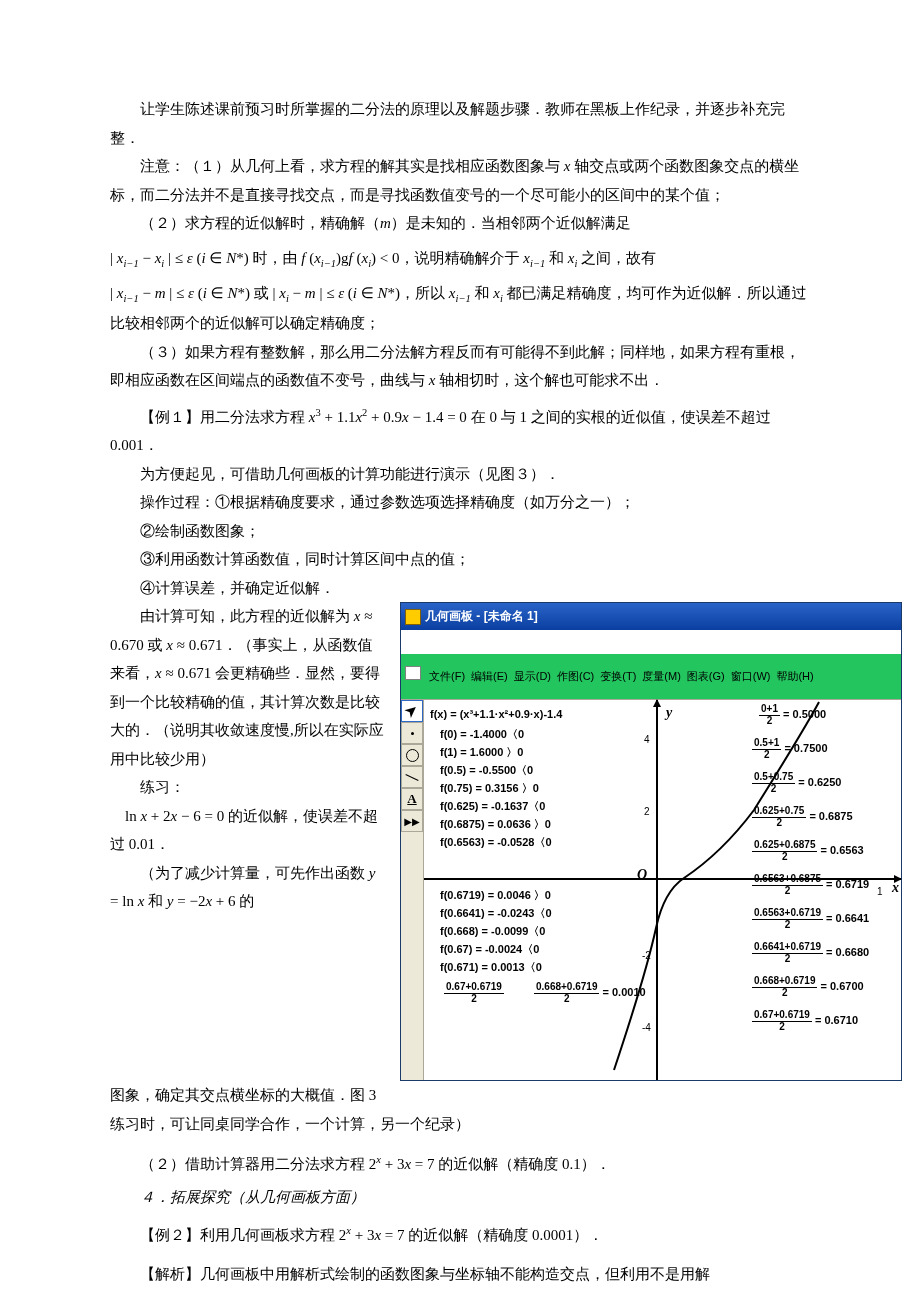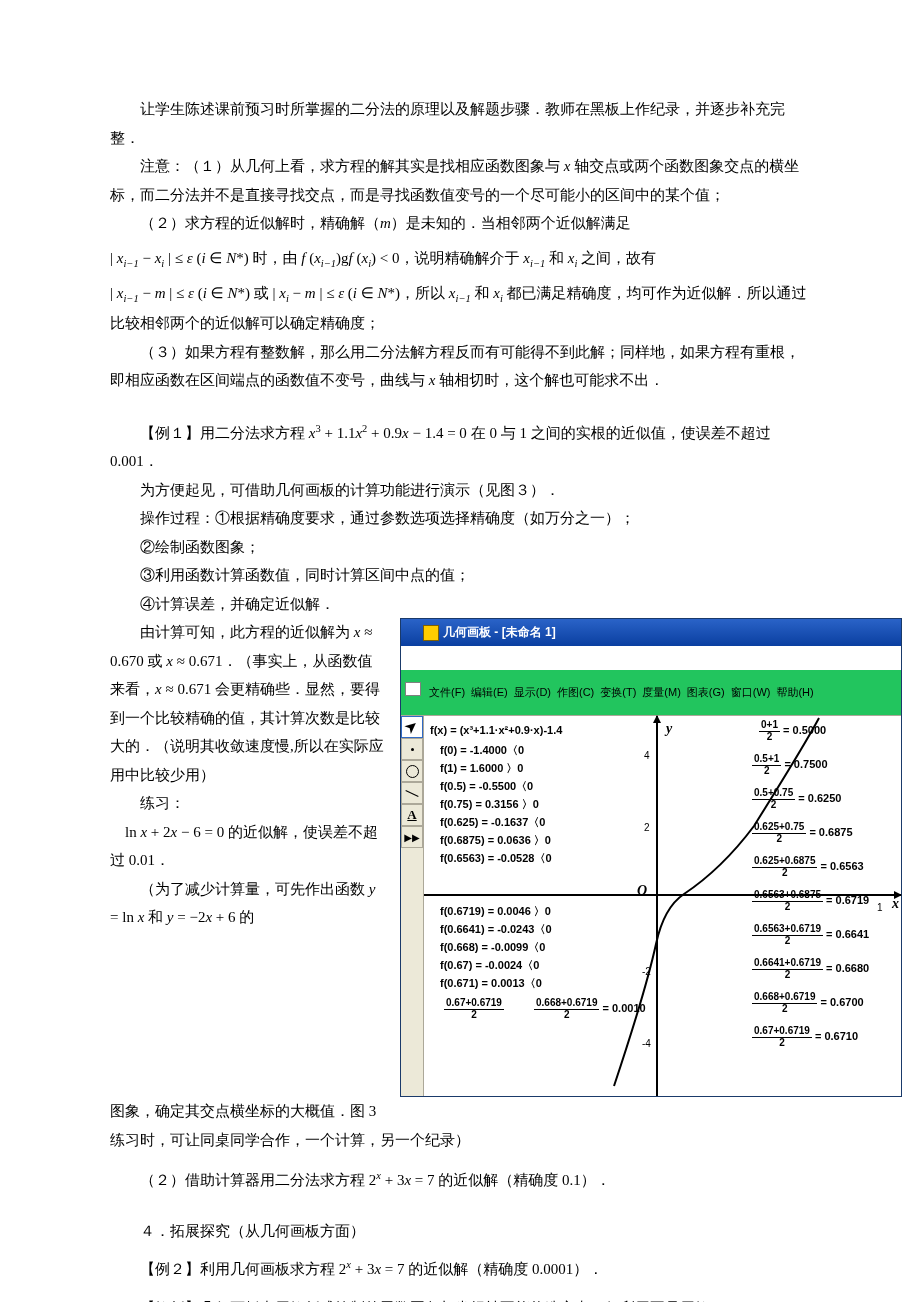--- a/index.html
+++ b/index.html
@@ -33,21 +33,21 @@
     font-family: Arial, sans-serif;
     font-size: 11px;
     color: #000;
     background: #fff;
   }
   .gsp-title {
     background: linear-gradient(to bottom, #2a63c8, #0a3fa0);
     color: #fff;
     font-weight: bold;
     font-size: 12px;
-    padding: 2px 22px;
+    padding: 2px 4px;
     display: flex;
     align-items: center;
     gap: 4px;
   }
   .gsp-title-icon {
     width: 14px; height: 14px;
     background: #ffcc00;
     border: 1px solid #806000;
     display: inline-block;
   }
@@ -155,21 +155,21 @@
   <span class="mathup">| <span class="math">x</span><span class="sub math">i−1</span> − <span class="math">m</span> | ≤ <span class="math">ε</span> (<span class="math">i</span> ∈ <span class="math">N</span>*)</span><span> 或 </span>
   <span class="mathup">| <span class="math">x</span><span class="sub math">i</span> − <span class="math">m</span> | ≤ <span class="math">ε</span> (<span class="math">i</span> ∈ <span class="math">N</span>*)</span><span>，所以 </span>
   <span class="mathup"><span class="math">x</span><span class="sub math">i−1</span></span><span> 和 </span>
   <span class="mathup"><span class="math">x</span><span class="sub math">i</span></span><span> 都已满足精确度，均可作为近似解．所以通过比较相邻两个的近似解可以确定精确度；</span>
 </p>
 
 <p class="indent">
   <span>（３）如果方程有整数解，那么用二分法解方程反而有可能得不到此解；同样地，如果方程有重根，即相应函数在区间端点的函数值不变号，曲线与 </span><span class="math">x</span><span> 轴相切时，这个解也可能求不出．</span>
 </p>
 
-<p class="indent" style="margin-top:24px;">
+<p class="indent" style="margin-top:8px;">
   <span>【例１】用二分法求方程 </span><span class="mathup"><span class="math">x</span><span class="sup">3</span> + 1.1<span class="math">x</span><span class="sup">2</span> + 0.9<span class="math">x</span> − 1.4 = 0</span><span> 在 0 与 1 之间的实根的近似值，使误差不超过 0.001．</span>
 </p>
 
 <p class="indent">为方便起见，可借助几何画板的计算功能进行演示（见图３）．</p>
 <p class="indent">操作过程：①根据精确度要求，通过参数选项选择精确度（如万分之一）；</p>
 <p class="indent">②绘制函数图象；</p>
 <p class="indent">③利用函数计算函数值，同时计算区间中点的值；</p>
 <p class="indent">④计算误差，并确定近似解．</p>
 
 <div class="fig-wrap">
@@ -283,19 +283,19 @@
 <div style="display:flex;">
   <span>图象，确定其交点横坐标的大概值．</span>
   <span style="">图 3</span>
 </div>
 <p>练习时，可让同桌同学合作，一个计算，另一个纪录）</p>
 
 <p class="indent" style="margin-top:12px;">
   <span>（２）借助计算器用二分法求方程 </span><span class="mathup">2<span class="sup math">x</span> + 3<span class="math">x</span> = 7</span><span> 的近似解（精确度 0.1）．</span>
 </p>
 
-<p class="indent" style="margin-top:22px;">４．拓展探究（从几何画板方面）</p>
+<p class="indent" style="margin-top:4px;font-style:italic;">４．拓展探究（从几何画板方面）</p>
 
 <p class="indent" style="margin-top:10px;">
   <span>【例２】利用几何画板求方程 </span><span class="mathup">2<span class="sup math">x</span> + 3<span class="math">x</span> = 7</span><span> 的近似解（精确度 0.0001）．</span>
 </p>
 
 <p class="indent" style="margin-top:10px;">【解析】几何画板中用解析式绘制的函数图象与坐标轴不能构造交点，但利用不是用解</p>
 
 </body></html>

